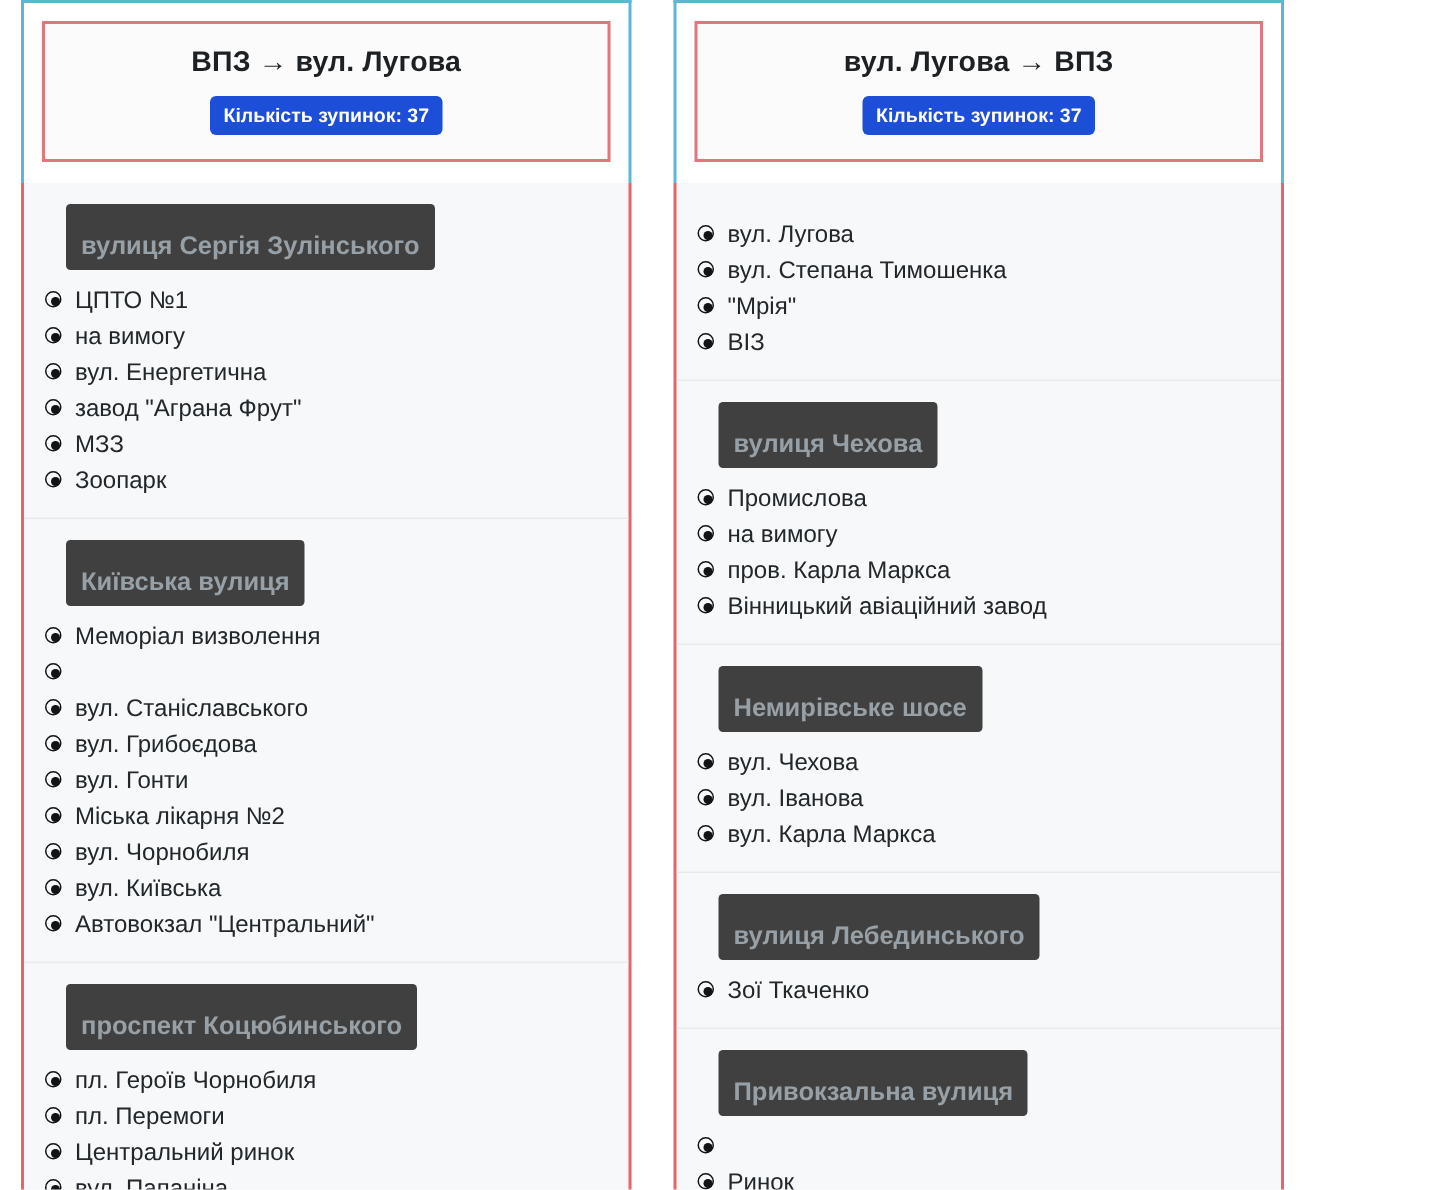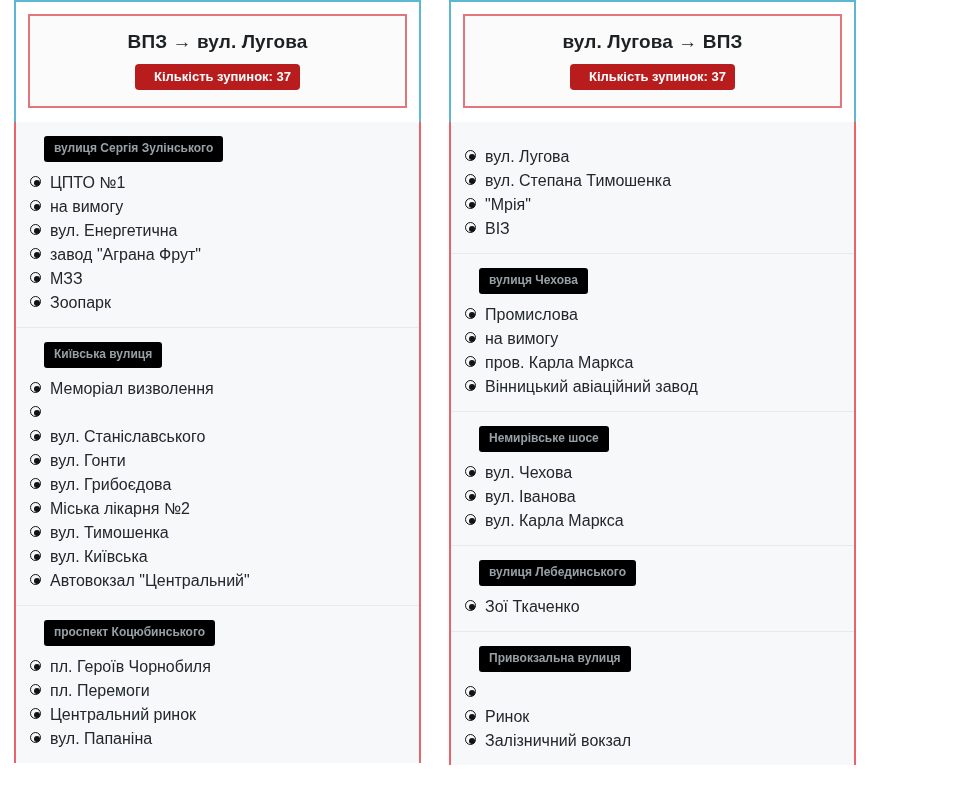--- a/index.html
+++ b/index.html
@@ -59,26 +59,26 @@
     font-size: 19px;
     font-weight: bold;
     color: #1d2124;
     line-height: 1.25;
     letter-spacing: 0.1px;
     margin: 0 0 10px 0;
     white-space: nowrap;
   }
   .stops-badge {
     display: inline-block;
-    background: #b91c1c;
+    background: #1d4ed8;
     color: #ffffff;
     font-size: 13px;
     font-weight: bold;
     line-height: 1;
-    padding: 6px 9px 7px 19px;
+    padding: 6px 9px 7px 9px;
     border-radius: 4px;
     white-space: nowrap;
   }
 
   
   .panel-body {
     box-sizing: border-box;
     border-left: 2px solid #e8636b;
     border-right: 2px solid #e8636b;
     border-top: none;
@@ -91,26 +91,26 @@
     border-bottom: 1px solid #e7eaec;
     padding: 14px 0 12px 0;
   }
   .stop-group:last-child {
     border-bottom: none;
   }
 
   .group-label {
     display: inline-block;
     margin-left: 28px;
-    background: #000000;
+    background: #404040;
     color: #97a0a6;
-    font-size: 12px;
+    font-size: 17px;
     font-weight: bold;
     line-height: 1;
-    padding: 6px 10px 8px 10px;
+    padding: 19px 10px 8px 10px;
     border-radius: 3px;
     white-space: nowrap;
   }
 
   .stop-list {
     list-style: none;
     margin: 9px 0 0 0;
     padding: 0;
   }
   .stop-item {
@@ -195,33 +195,33 @@
               </li>
               <li class="stop-item">
                 <span class="stop-icon"></span>
               </li>
               <li class="stop-item">
                 <span class="stop-icon"></span>
                 <span class="stop-name">вул. Станіславського</span>
               </li>
               <li class="stop-item">
                 <span class="stop-icon"></span>
+                <span class="stop-name">вул. Грибоєдова</span>
+              </li>
+              <li class="stop-item">
+                <span class="stop-icon"></span>
                 <span class="stop-name">вул. Гонти</span>
               </li>
               <li class="stop-item">
                 <span class="stop-icon"></span>
-                <span class="stop-name">вул. Грибоєдова</span>
-              </li>
-              <li class="stop-item">
-                <span class="stop-icon"></span>
                 <span class="stop-name">Міська лікарня №2</span>
               </li>
               <li class="stop-item">
                 <span class="stop-icon"></span>
-                <span class="stop-name">вул. Тимошенка</span>
+                <span class="stop-name">вул. Чорнобиля</span>
               </li>
               <li class="stop-item">
                 <span class="stop-icon"></span>
                 <span class="stop-name">вул. Київська</span>
               </li>
               <li class="stop-item">
                 <span class="stop-icon"></span>
                 <span class="stop-name">Автовокзал "Центральний"</span>
               </li>
             </ul></div>

